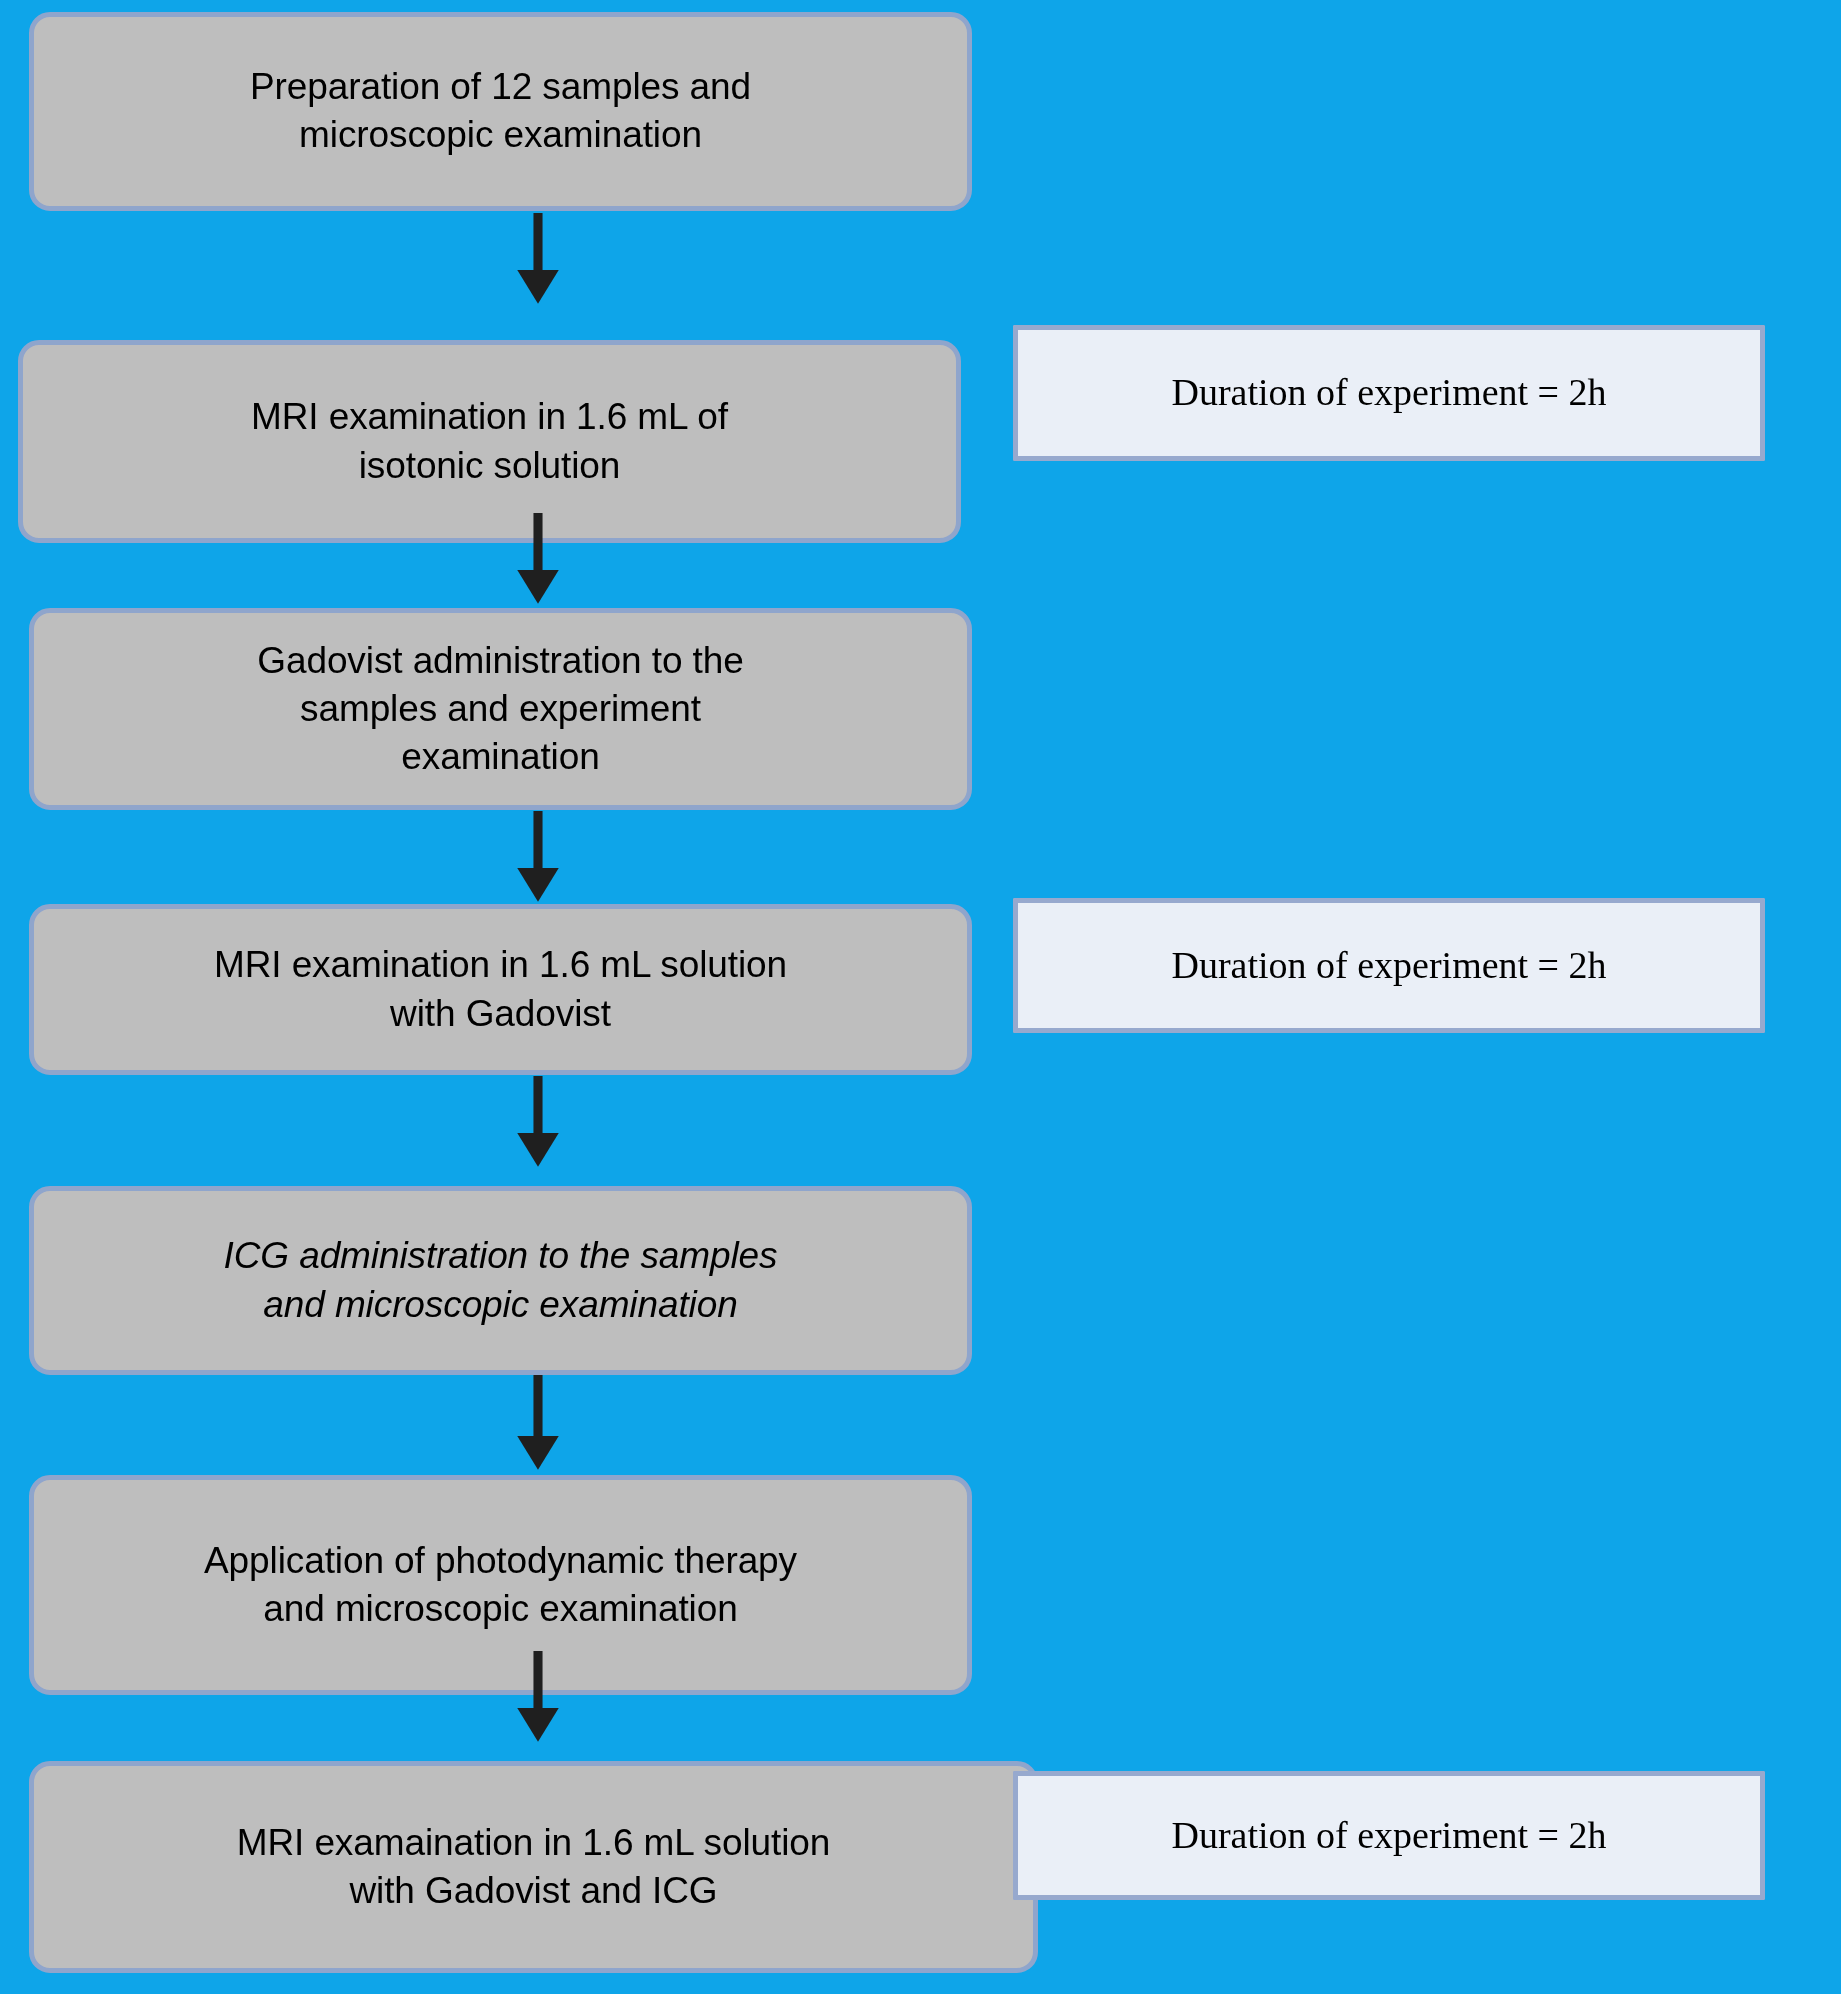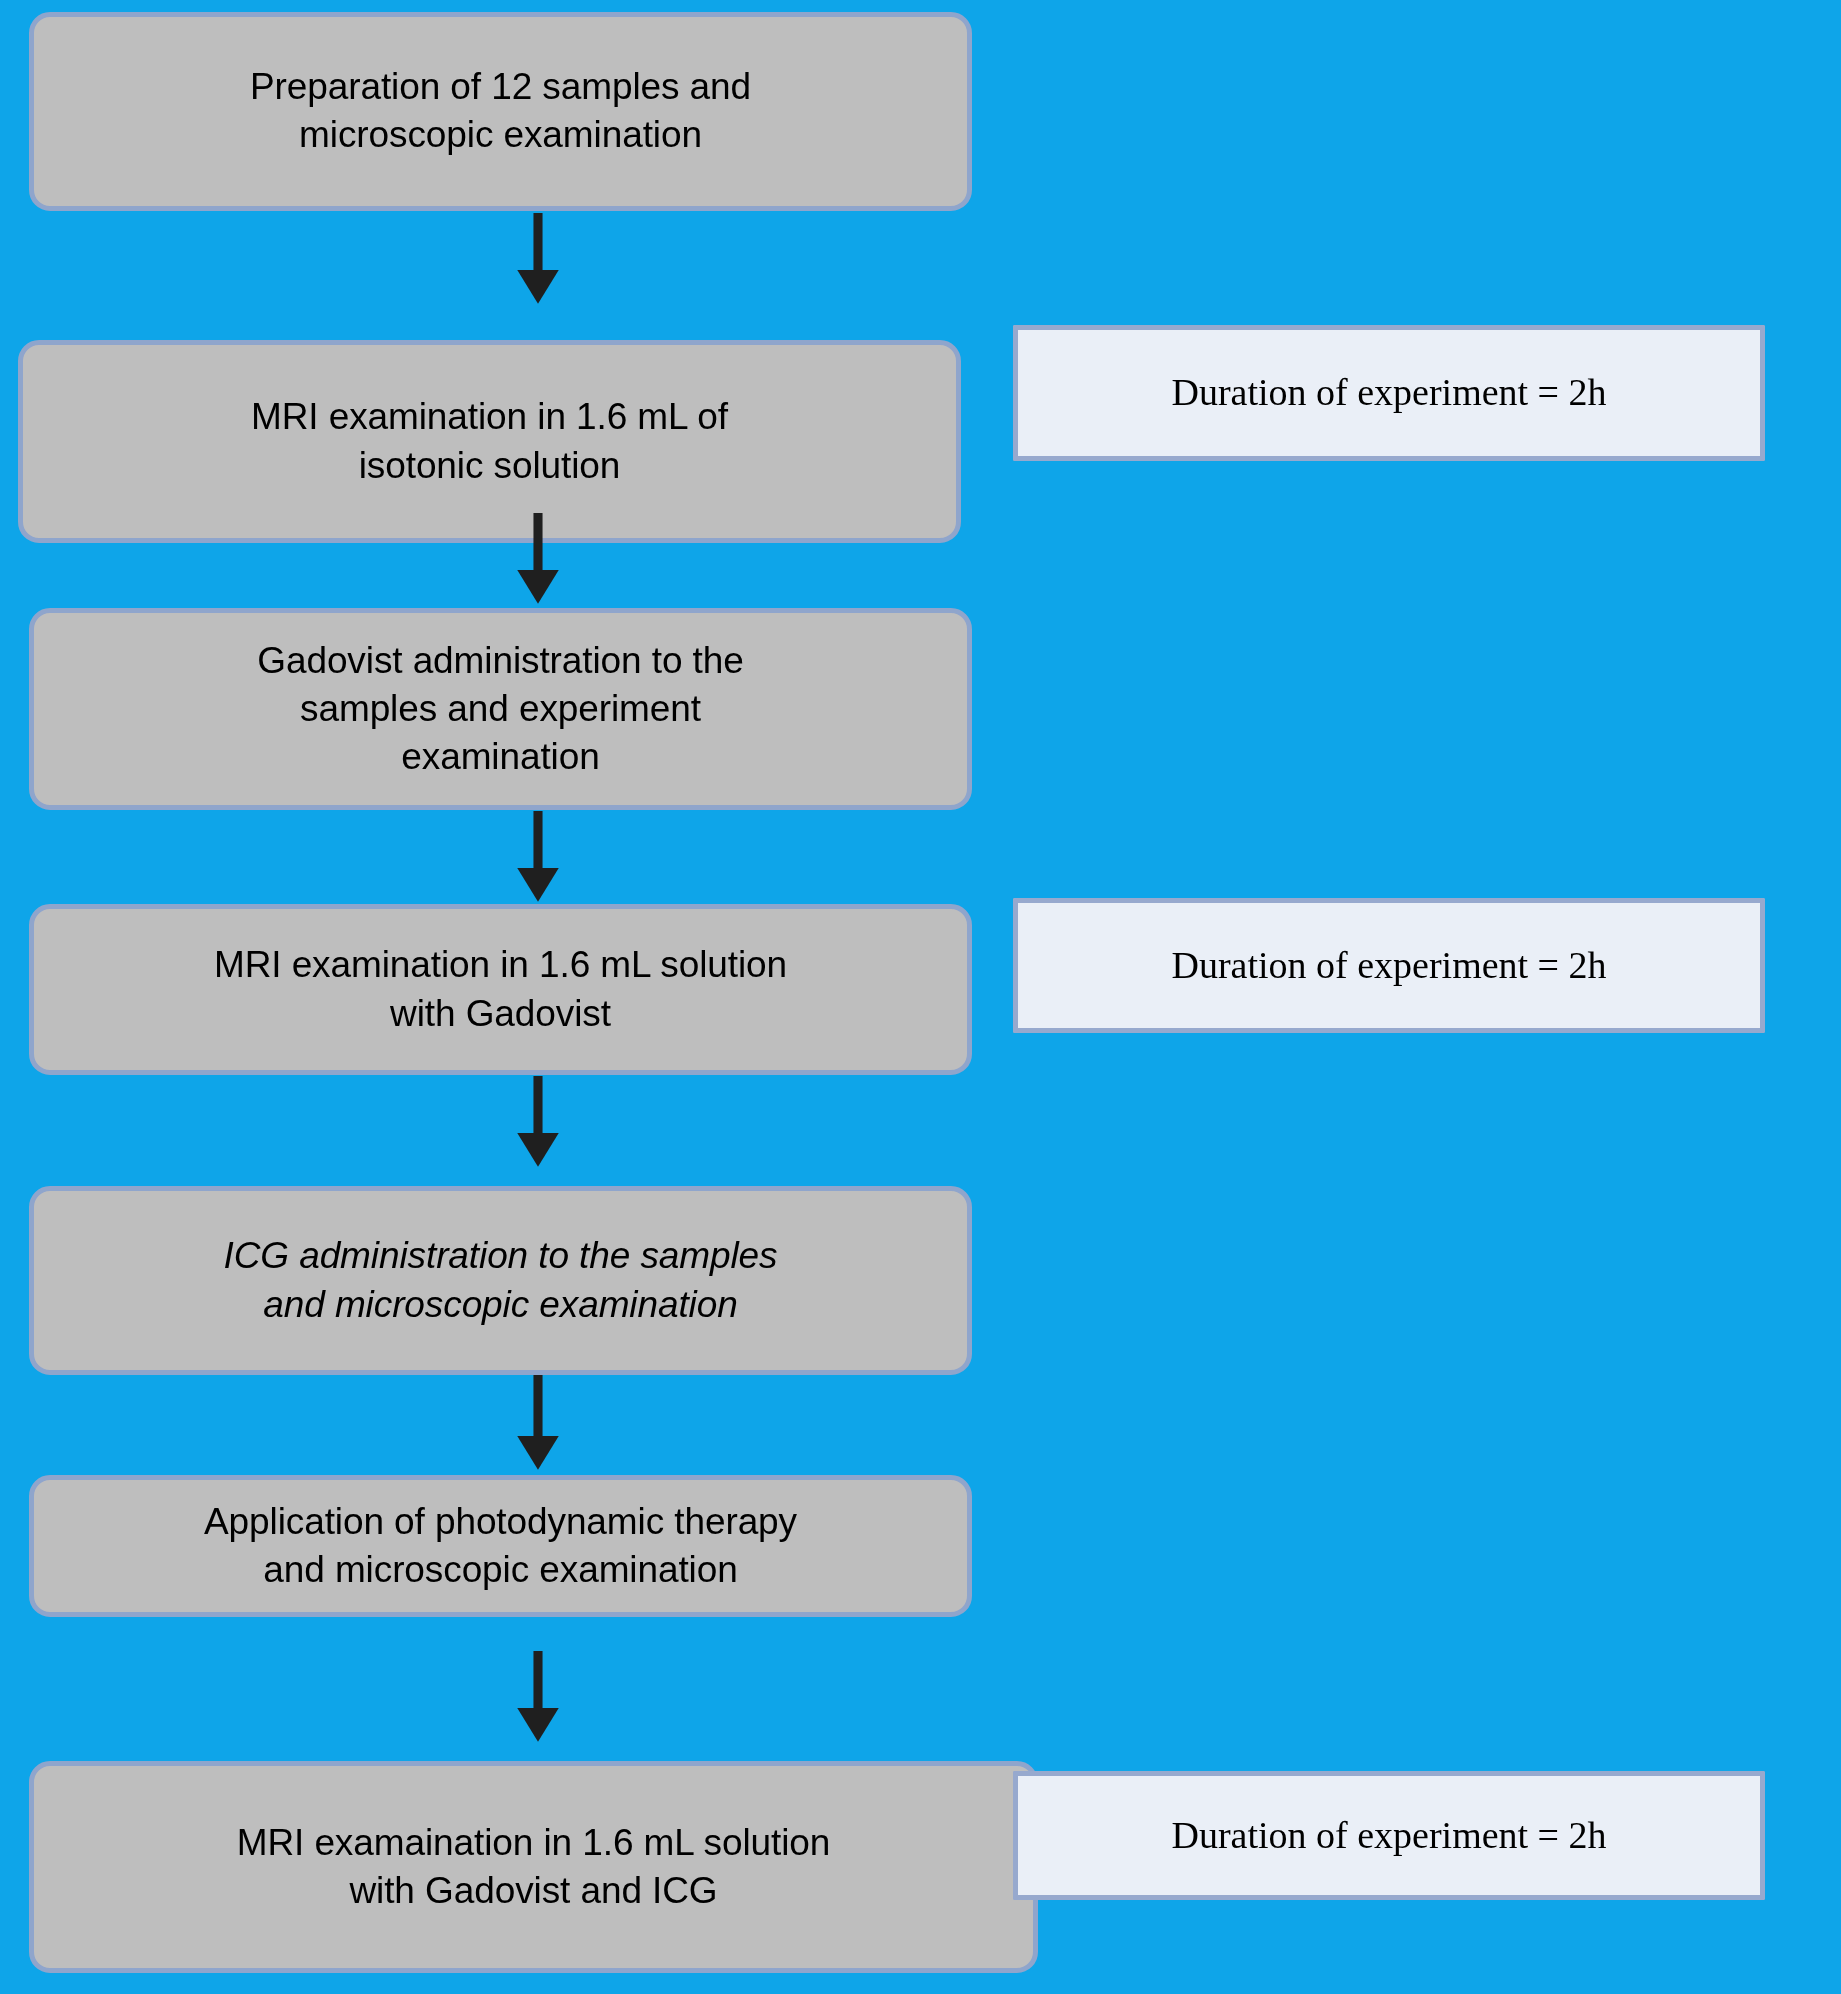--- a/index.html
+++ b/index.html
@@ -134,21 +134,21 @@
 and microscopic examination</span>
   </div>
 
   <div class="arrow" style="left:508px; top:1375px; width:60px; height:96px;">
     <svg width="60" height="96" viewBox="0 0 92 148">
       <rect x="39" y="0" width="14" height="98" fill="#1f1f1f"></rect>
       <polygon points="14,94 78,94 46,146" fill="#1f1f1f"></polygon>
     </svg>
   </div>
 
-  <div class="proc-box" style="left:29px; top:1475px; width:943px; height:142px;">
+  <div class="proc-box" style="left:29px; top:1475px; width:943px; height:220px;">
     <span class="proc-label">Application of photodynamic therapy
 and microscopic examination</span>
   </div>
 
 
   <div class="arrow" style="left:508px; top:1651px; width:60px; height:92px;">
     <svg width="60" height="92" viewBox="0 0 92 142">
       <rect x="39" y="0" width="14" height="92" fill="#1f1f1f"></rect>
       <polygon points="14,88 78,88 46,140" fill="#1f1f1f"></polygon>
     </svg>

